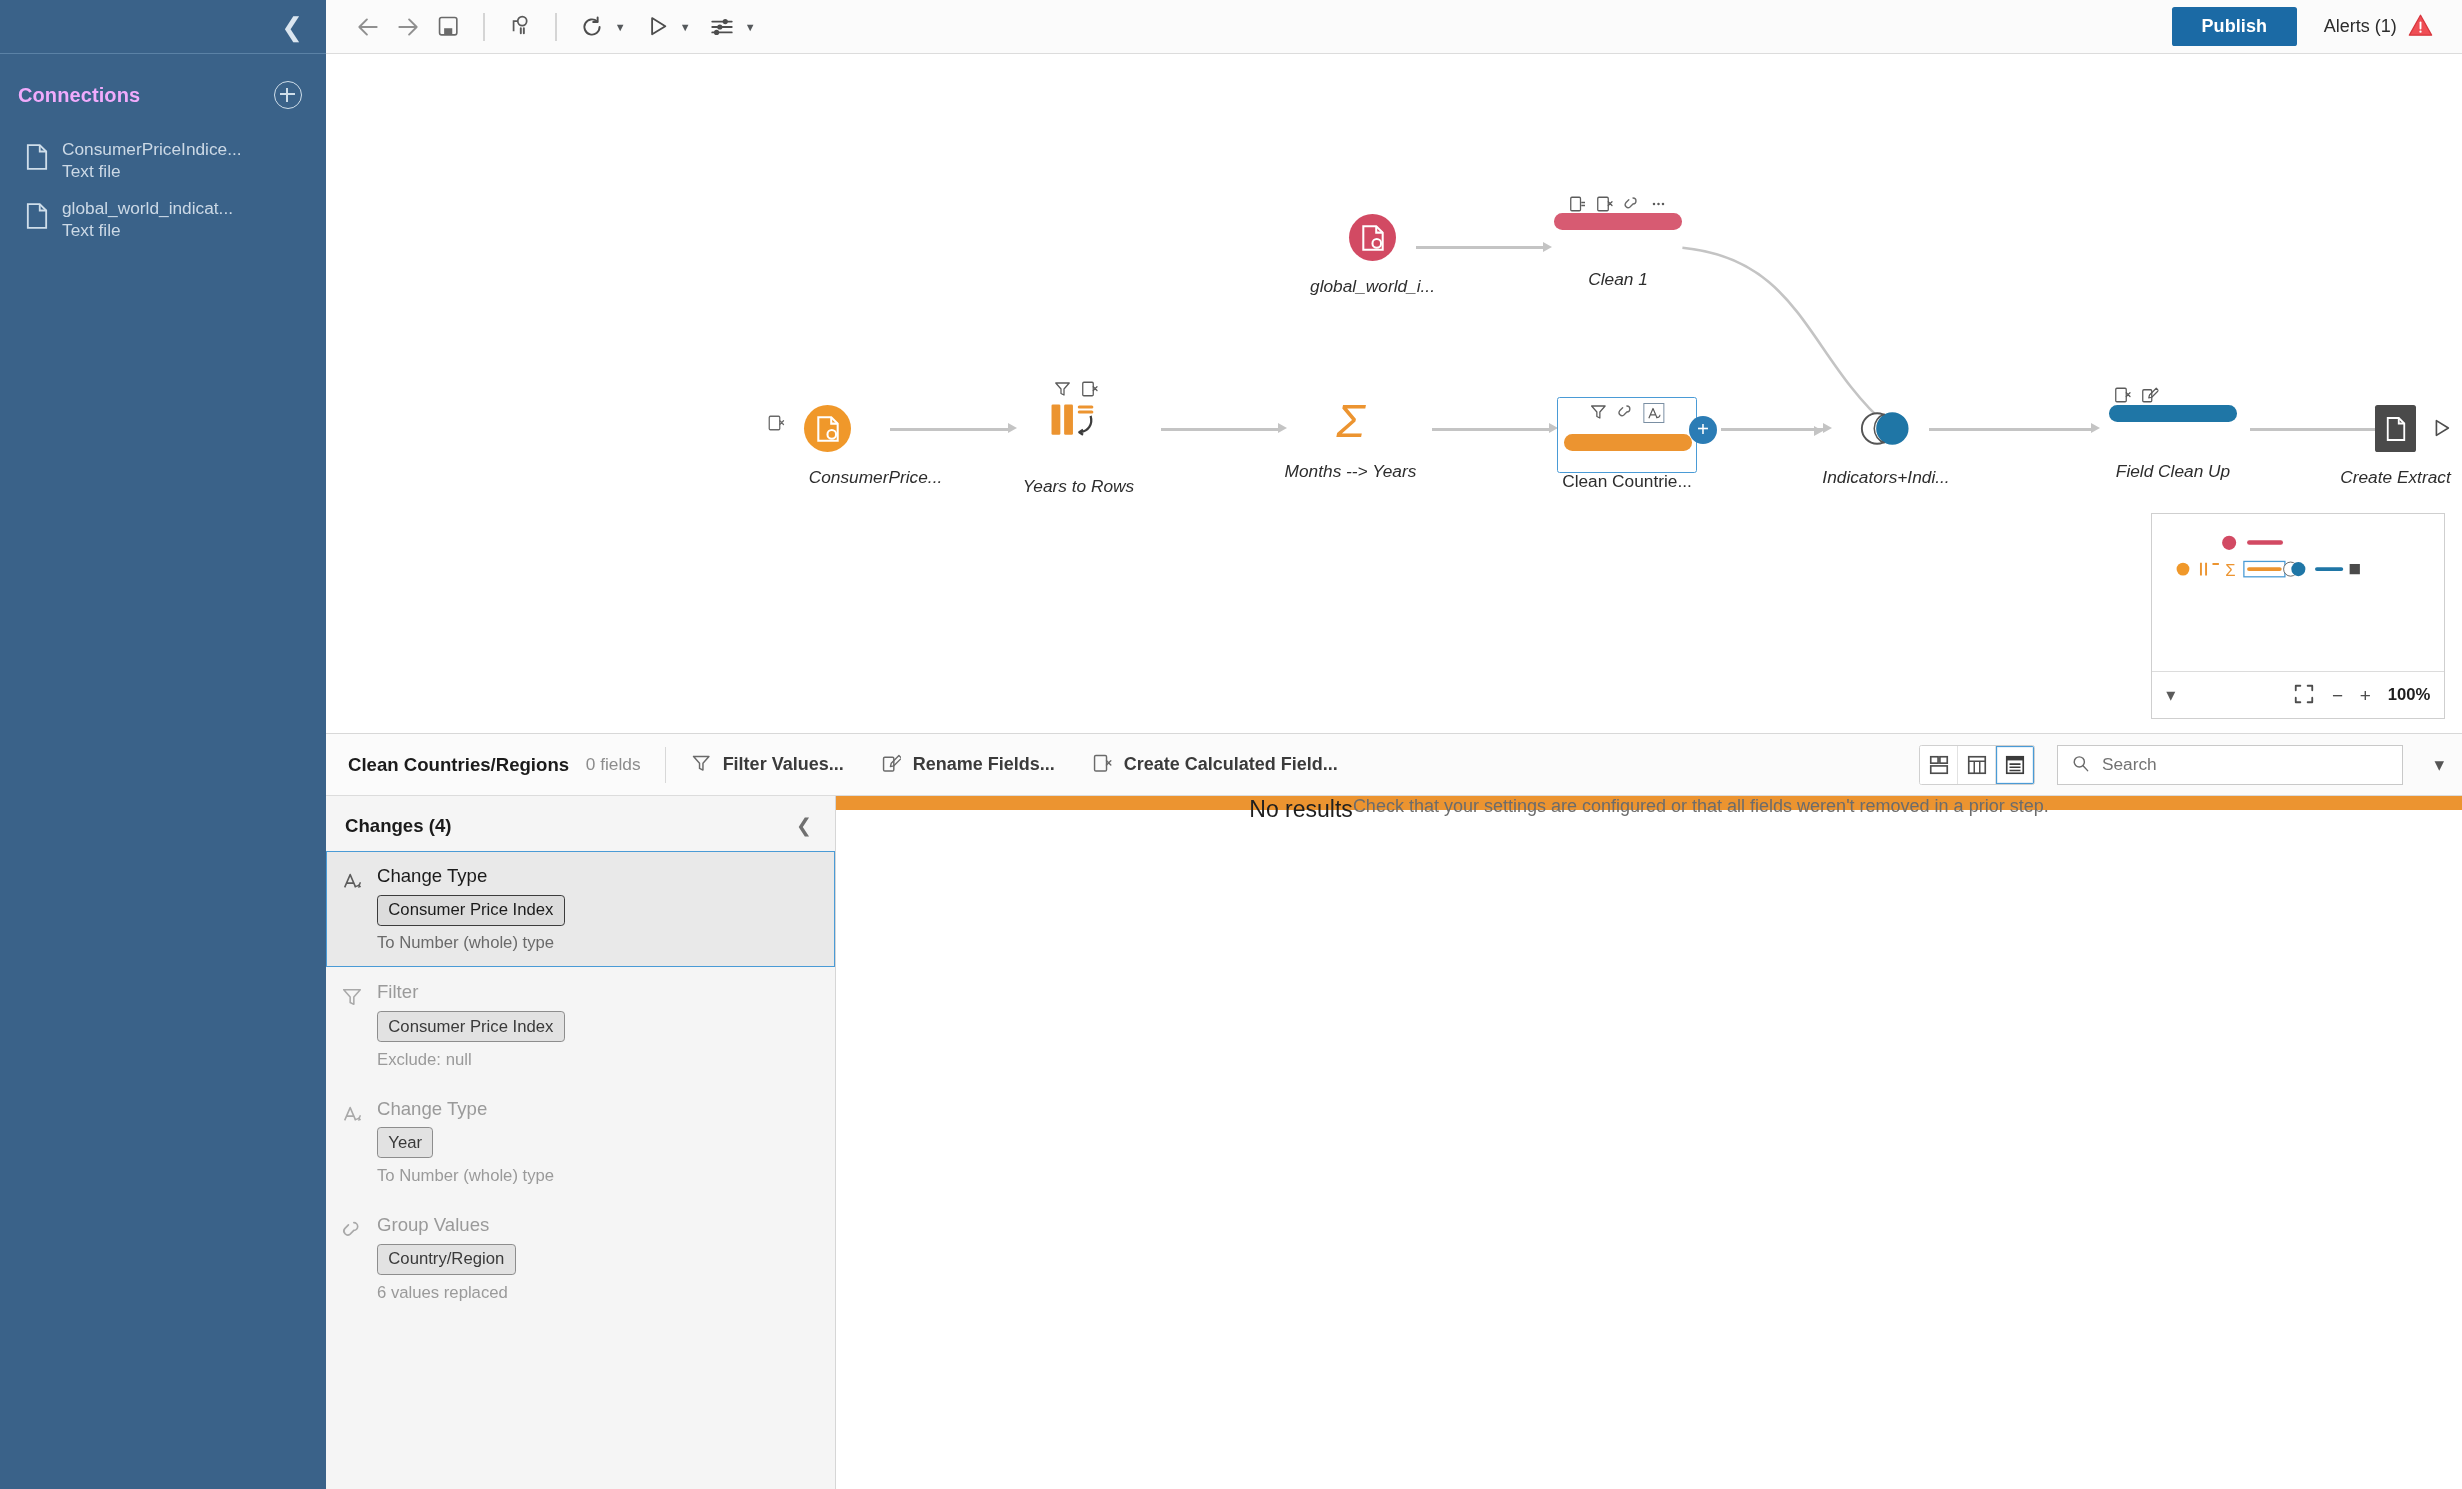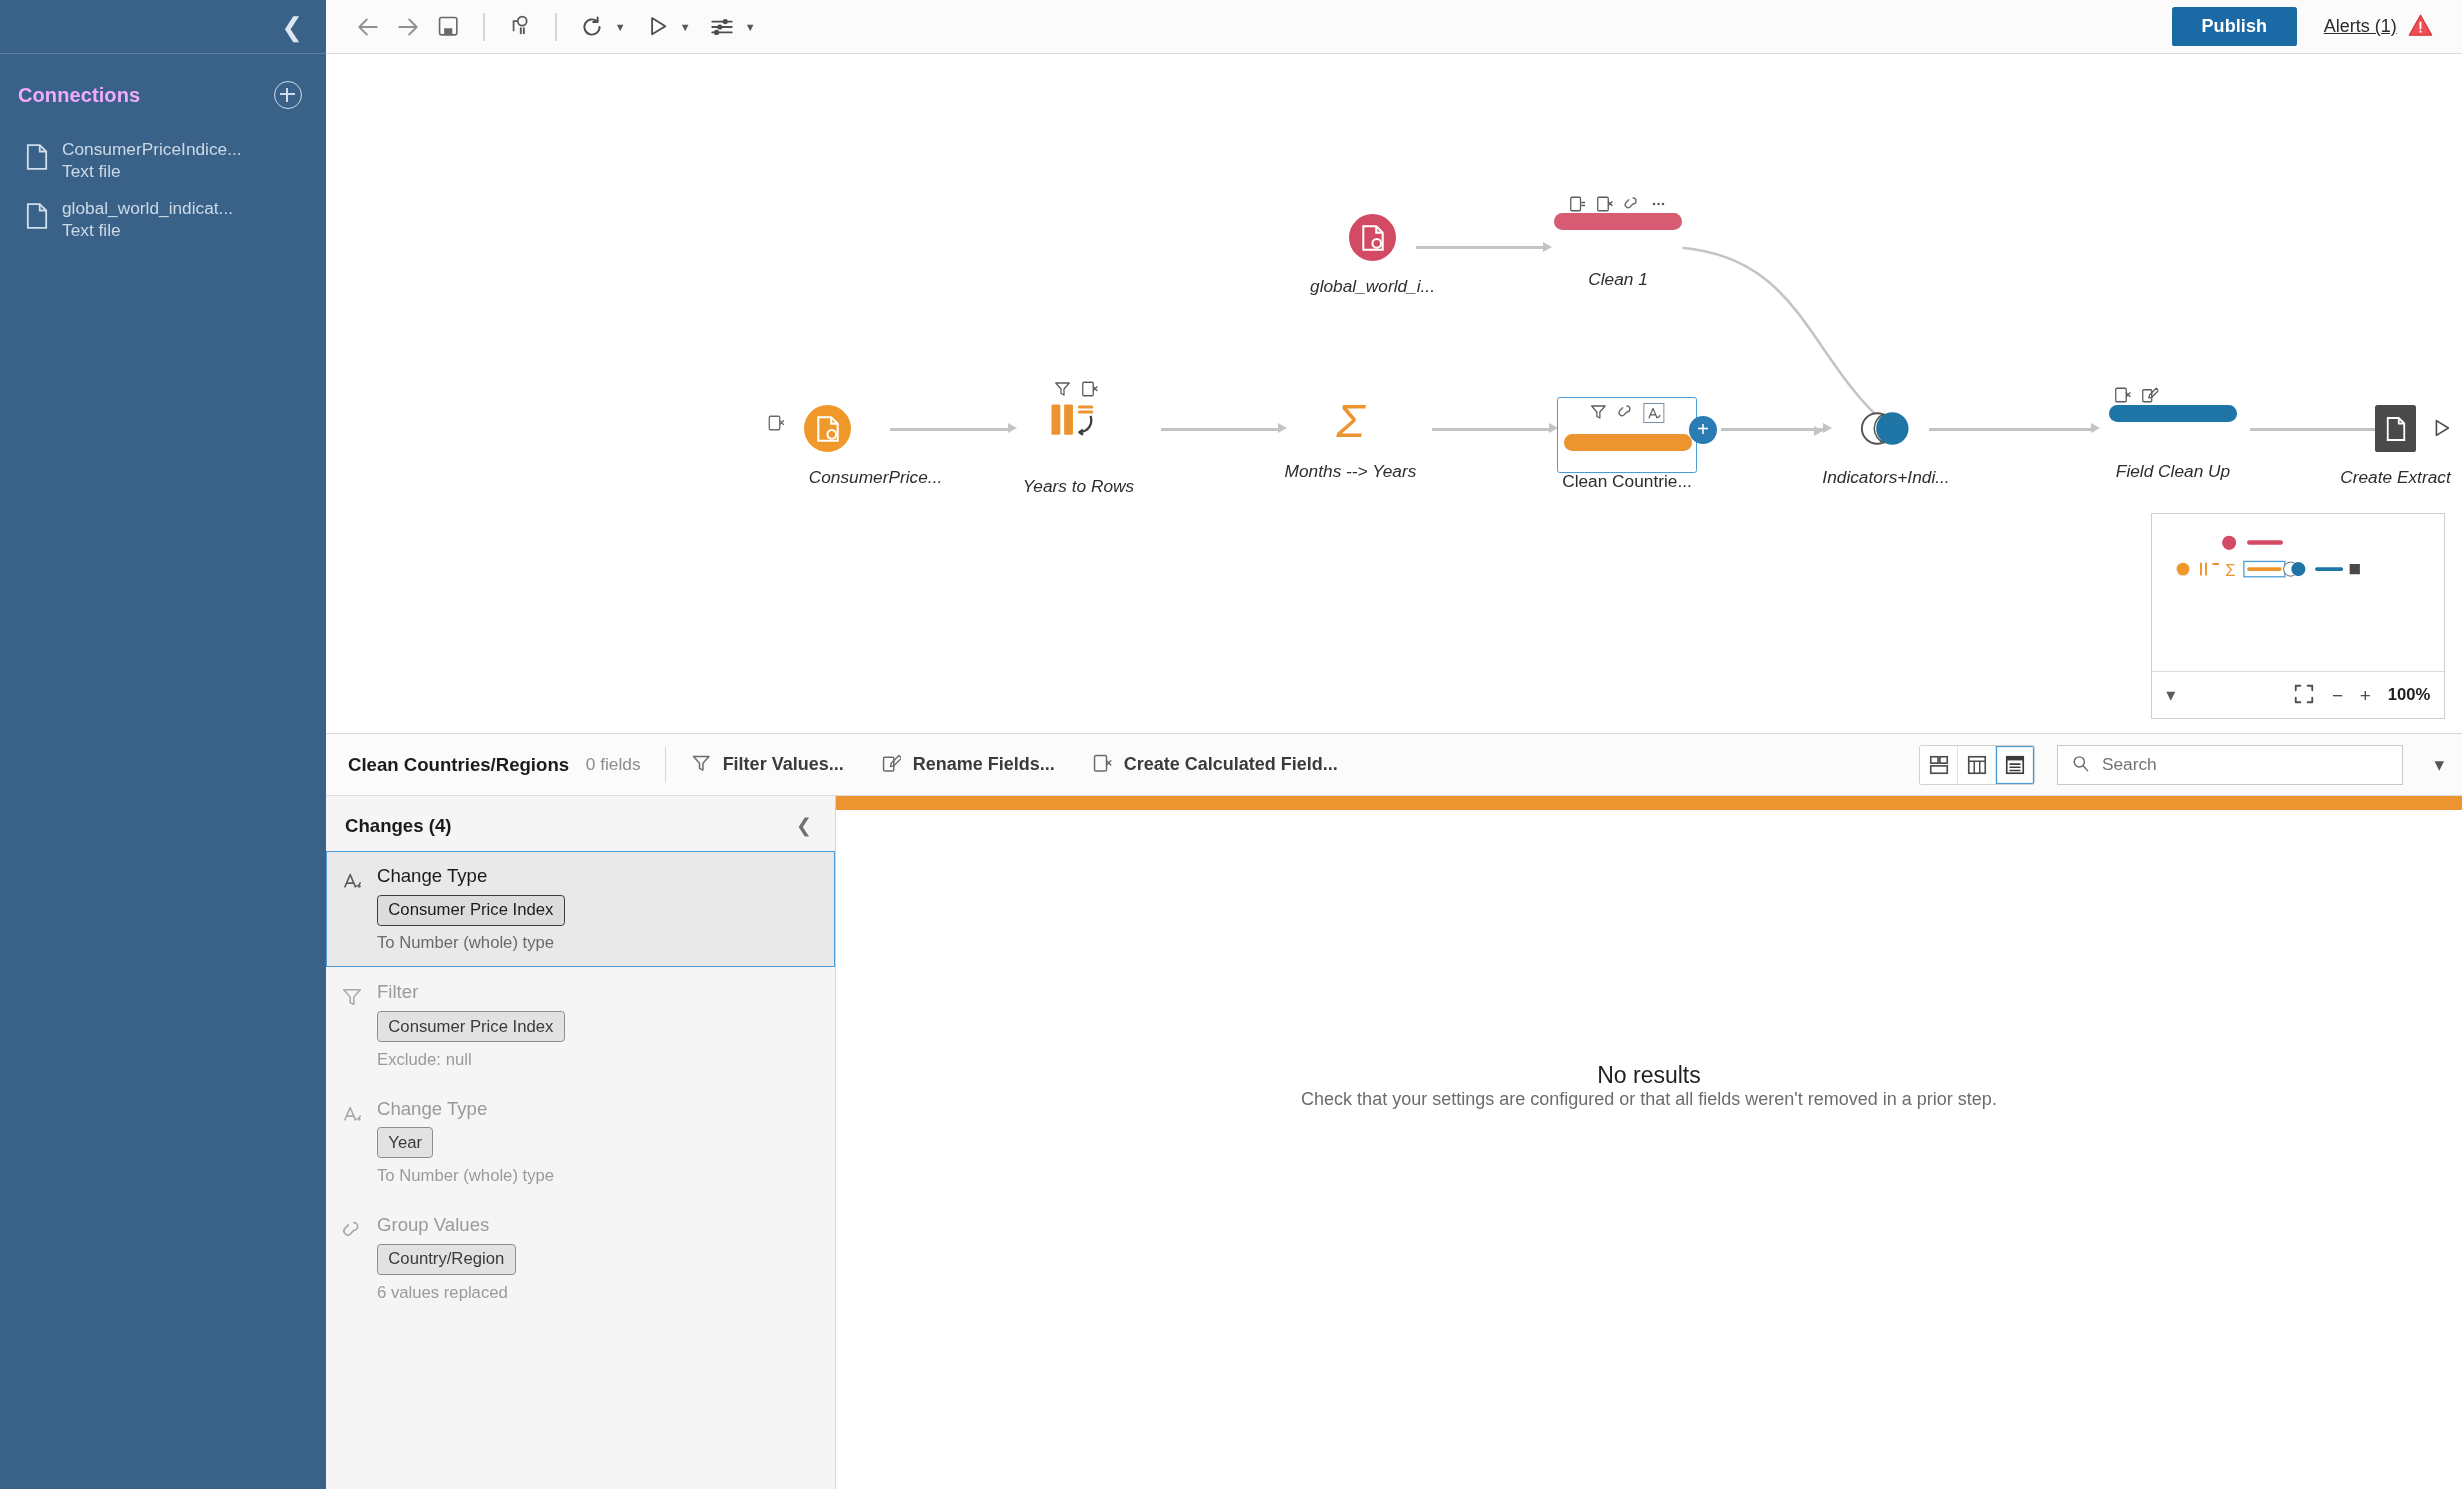--- a/index.html
+++ b/index.html
@@ -75,21 +75,21 @@
   .publish-btn {
     background: #1b6aa5; color: #ffffff;
     font-size: 18px; font-weight: bold;
     padding: 9px 29.5px; border-radius: 2.6px; border: none;
     cursor: pointer; letter-spacing: 0.1px;
   }
   .alerts {
     display: flex; align-items: center; gap: 10.3px;
     margin-left: 27px; margin-right: 9px; cursor: pointer;
   }
-  .alerts-label { font-size: 18px; color: #2c2c2c; text-decoration: underline; }
+  .alerts-label { font-size: 18px; color: #2c2c2c; }
 
   
   .flow {
     flex: 0 0 680px; height: 680px;
     background: #ffffff; position: relative; overflow: hidden;
     border-bottom: 1.3px solid #d8d8d8;
   }
   .node { position: absolute; font-style: italic; }
   .node-label {
     position: absolute; left: 50%; transform: translateX(-50%);
@@ -208,21 +208,21 @@
     font-size: 16.7px; padding: 4.5px 10.3px;
   }
   .change-item.selected .chg-pill { border-color: #3c3c3c; color: #1b1b1b; background:#dcdcdc; }
   .chg-desc { font-size: 16.7px; color: #9a9a9a; }
   .change-item.selected .chg-desc { color: #6a6a6a; }
 
   .results { flex: 1; position: relative; background: #ffffff; min-width: 0; }
   .results-topbar { height: 14px; background: #ec9430; width: 100%; }
   .empty-wrap {
     position: absolute; left: 0; right: 0; top: 0; bottom: 0;
-    display: flex; flex-direction: column; align-items: center;
+    display: flex; flex-direction: row; 
     justify-content: center; padding-bottom: 115px;
   }
   .empty-title { font-size: 23px; color: #1f1f1f; }
   .empty-sub { font-size: 18px; color: #6c6c6c; }
 </style>
 </head>
 <body>
 
 <div class="app">
 

